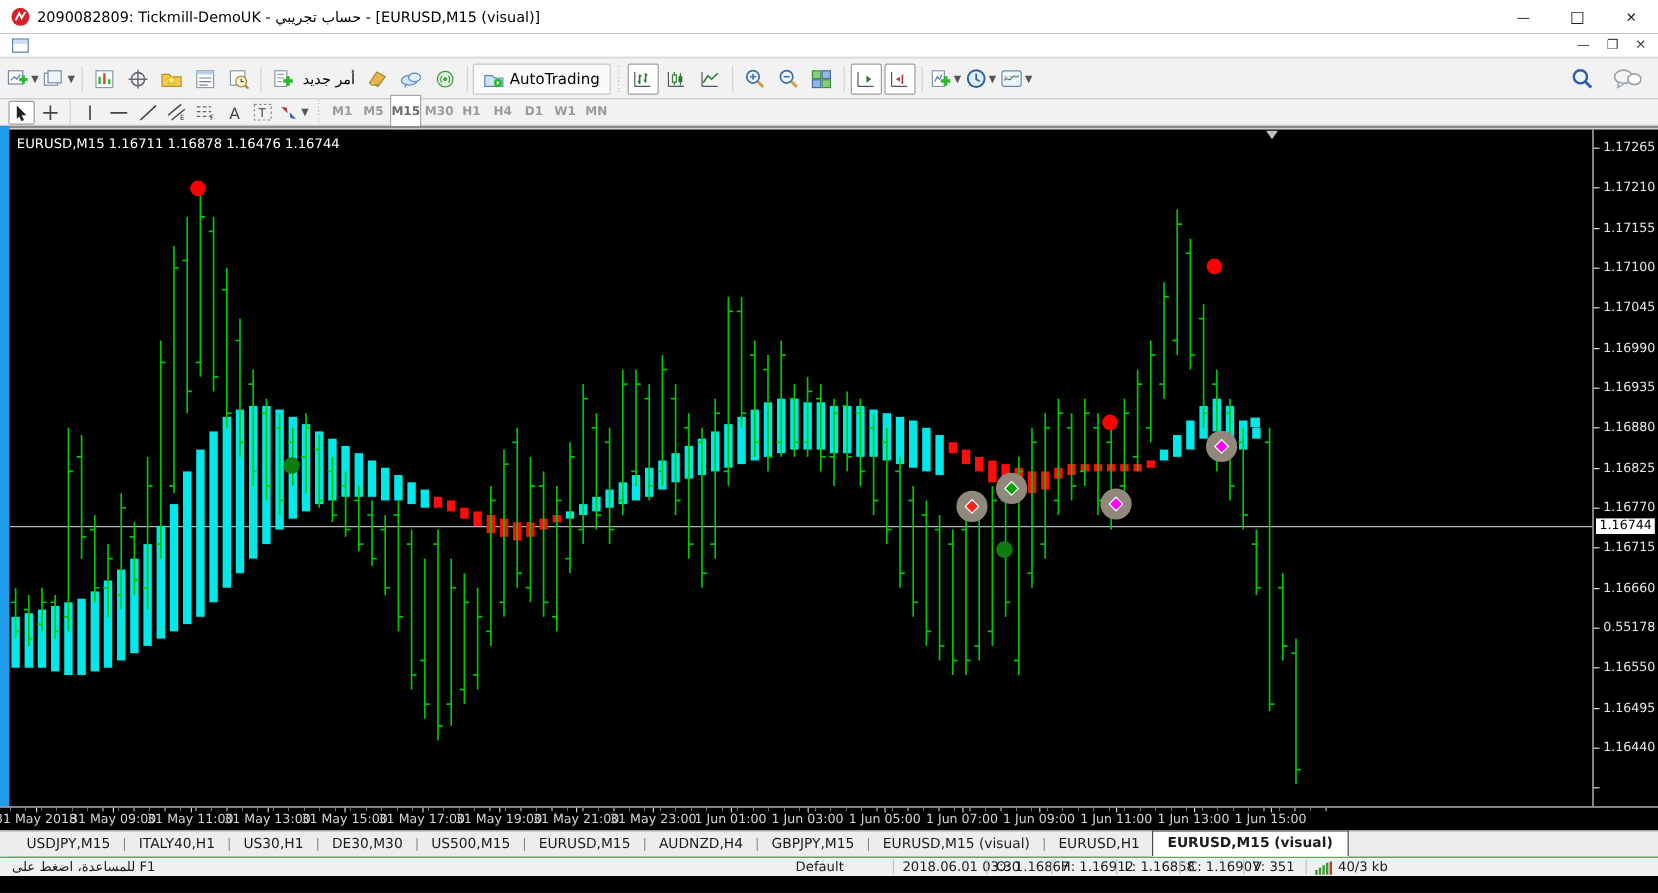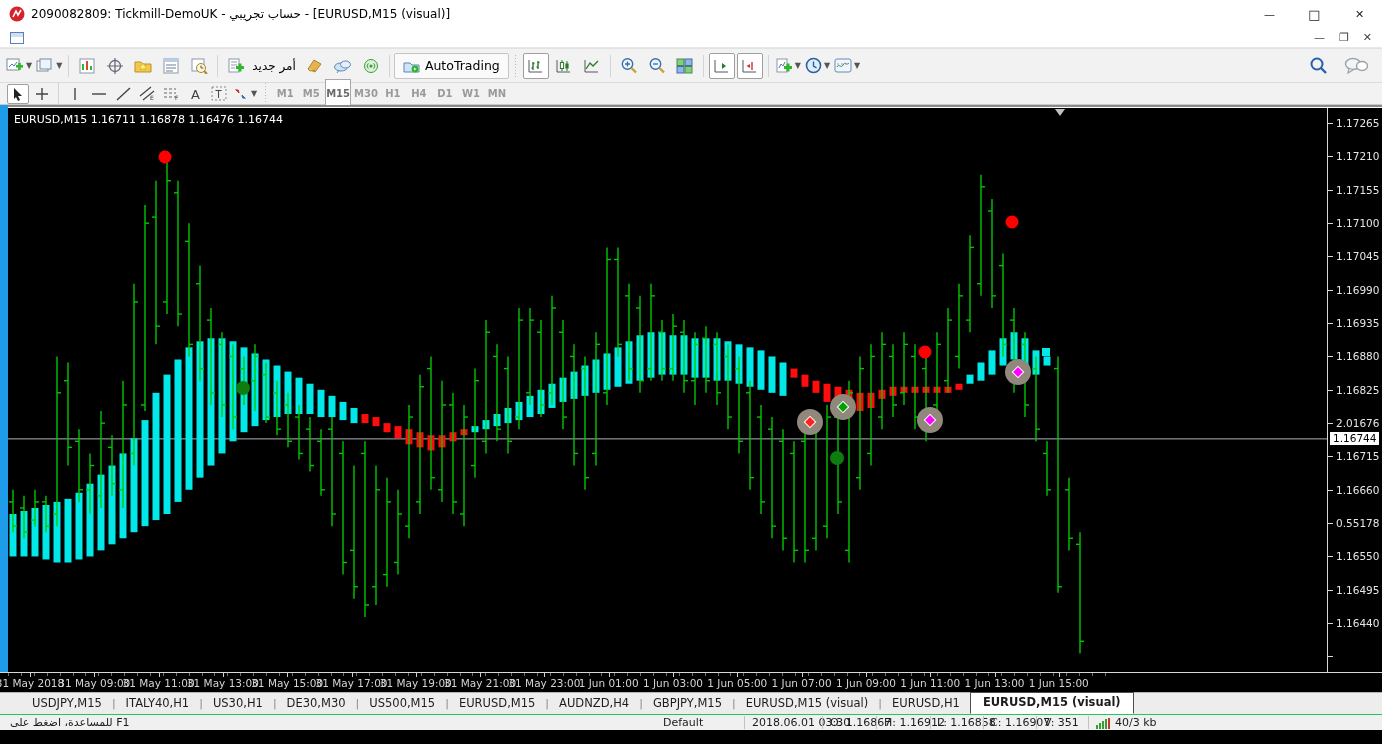--- a/index.html
+++ b/index.html
@@ -44,21 +44,21 @@
   .price-axis { position:absolute; left:1327px; top:108px; width:55px; height:564px; background:#000; border-left:1px solid #d8d8d8; }
   .price-axis .plabel { position:absolute; left:8px; color:#e6e6e6; font-size:10.5px; }
   .price-axis .ptick { position:absolute; left:0; width:5px; height:1px; background:#d8d8d8; }
   .price-axis .pcurrent { position:absolute; left:2px; background:#fff; color:#000; font-size:10.5px; padding:0 3px 1px 3px; }
   .time-axis { position:absolute; left:0; top:672px; width:1382px; height:20px; background:#000; border-top:1px solid #d8d8d8; }
   .time-axis .tlab { position:absolute; top:4px; transform:translateX(-50%); color:#d4d4d4; font-size:10.5px; white-space:nowrap; }
   .time-axis .ttick { position:absolute; top:0; width:1px; height:4px; background:#cfcfcf; }
   .time-axis .minor { position:absolute; left:8px; top:0; width:1100px; height:3px; background:repeating-linear-gradient(90deg,#6f6f6f 0 1px, transparent 1px 12.9px); }
 
   
-  .tabbar { position:absolute; left:0; top:692px; width:1382px; height:22px; background:#ededed; border-top:1px solid #b5b5b5; display:flex; align-items:flex-end; padding-left:22px; }
+  .tabbar { position:absolute; left:0; top:692px; width:1382px; height:22px; background:#ededed; border-top:1px solid #b5b5b5; display:flex; align-items:flex-end; padding-left:12px; }
   .tab { font-size:11.5px; color:#1c1c1c; padding:3px 10px 4px 10px; white-space:nowrap; }
   .tab.active { background:#fff; border:1px solid #4d4d4d; border-bottom:1px solid #fff; font-weight:bold; padding:2px 12px 4px 12px; }
   .tabsep { color:#8a8a8a; font-size:11px; padding-bottom:4px; }
   .statusbar { position:absolute; left:0; top:714px; width:1382px; height:16px; background:#f0f0f0; border-top:1px solid #22c55e; font-size:11px; color:#1a1a1a; }
   .statusbar span.cell { position:absolute; top:1px; white-space:nowrap; }
   .statusbar .ssep { position:absolute; top:1px; width:1px; height:13px; background:#c2c2c2; }
   .net-icon { position:absolute; top:3px; display:flex; align-items:flex-end; gap:1px; }
   .net-icon i { display:block; width:2px; background:#3d9b35; }
   .taskbar { position:absolute; left:0; top:744px; width:1382px; height:14px; background:#b91c1c; }
   .taskbar .clock { position:absolute; left:148px; top:1px; color:#eee; font-size:10.5px; }
@@ -777,21 +777,21 @@
       <div class="plabel" style="top: 142.47px;">1.17045</div>
       <div class="ptick" style="top: 181.8px;"></div>
       <div class="plabel" style="top: 175.8px;">1.16990</div>
       <div class="ptick" style="top: 215.13px;"></div>
       <div class="plabel" style="top: 209.13px;">1.16935</div>
       <div class="ptick" style="top: 248.46px;"></div>
       <div class="plabel" style="top: 242.46px; text-align: right;">1.16880</div>
       <div class="ptick" style="top: 281.79px;"></div>
       <div class="plabel" style="top: 275.79px;">1.16825</div>
       <div class="ptick" style="top: 315.12px;"></div>
-      <div class="plabel" style="top: 309.12px;">2.01676</div>
+      <div class="plabel" style="top: 309.12px;">1.16770</div>
       <div class="ptick" style="top: 348.45px;"></div>
       <div class="plabel" style="top: 342.45px;">1.16715</div>
       <div class="ptick" style="top: 381.78px;"></div>
       <div class="plabel" style="top: 375.78px;">1.16660</div>
       <div class="ptick" style="top: 415.11px;"></div>
       <div class="plabel" style="top: 409.11px;">0.55178</div>
       <div class="ptick" style="top: 448.44px;"></div>
       <div class="plabel" style="top: 442.44px;">1.16550</div>
       <div class="ptick" style="top: 481.77px;"></div>
       <div class="plabel" style="top: 475.77px;">1.16495</div>

